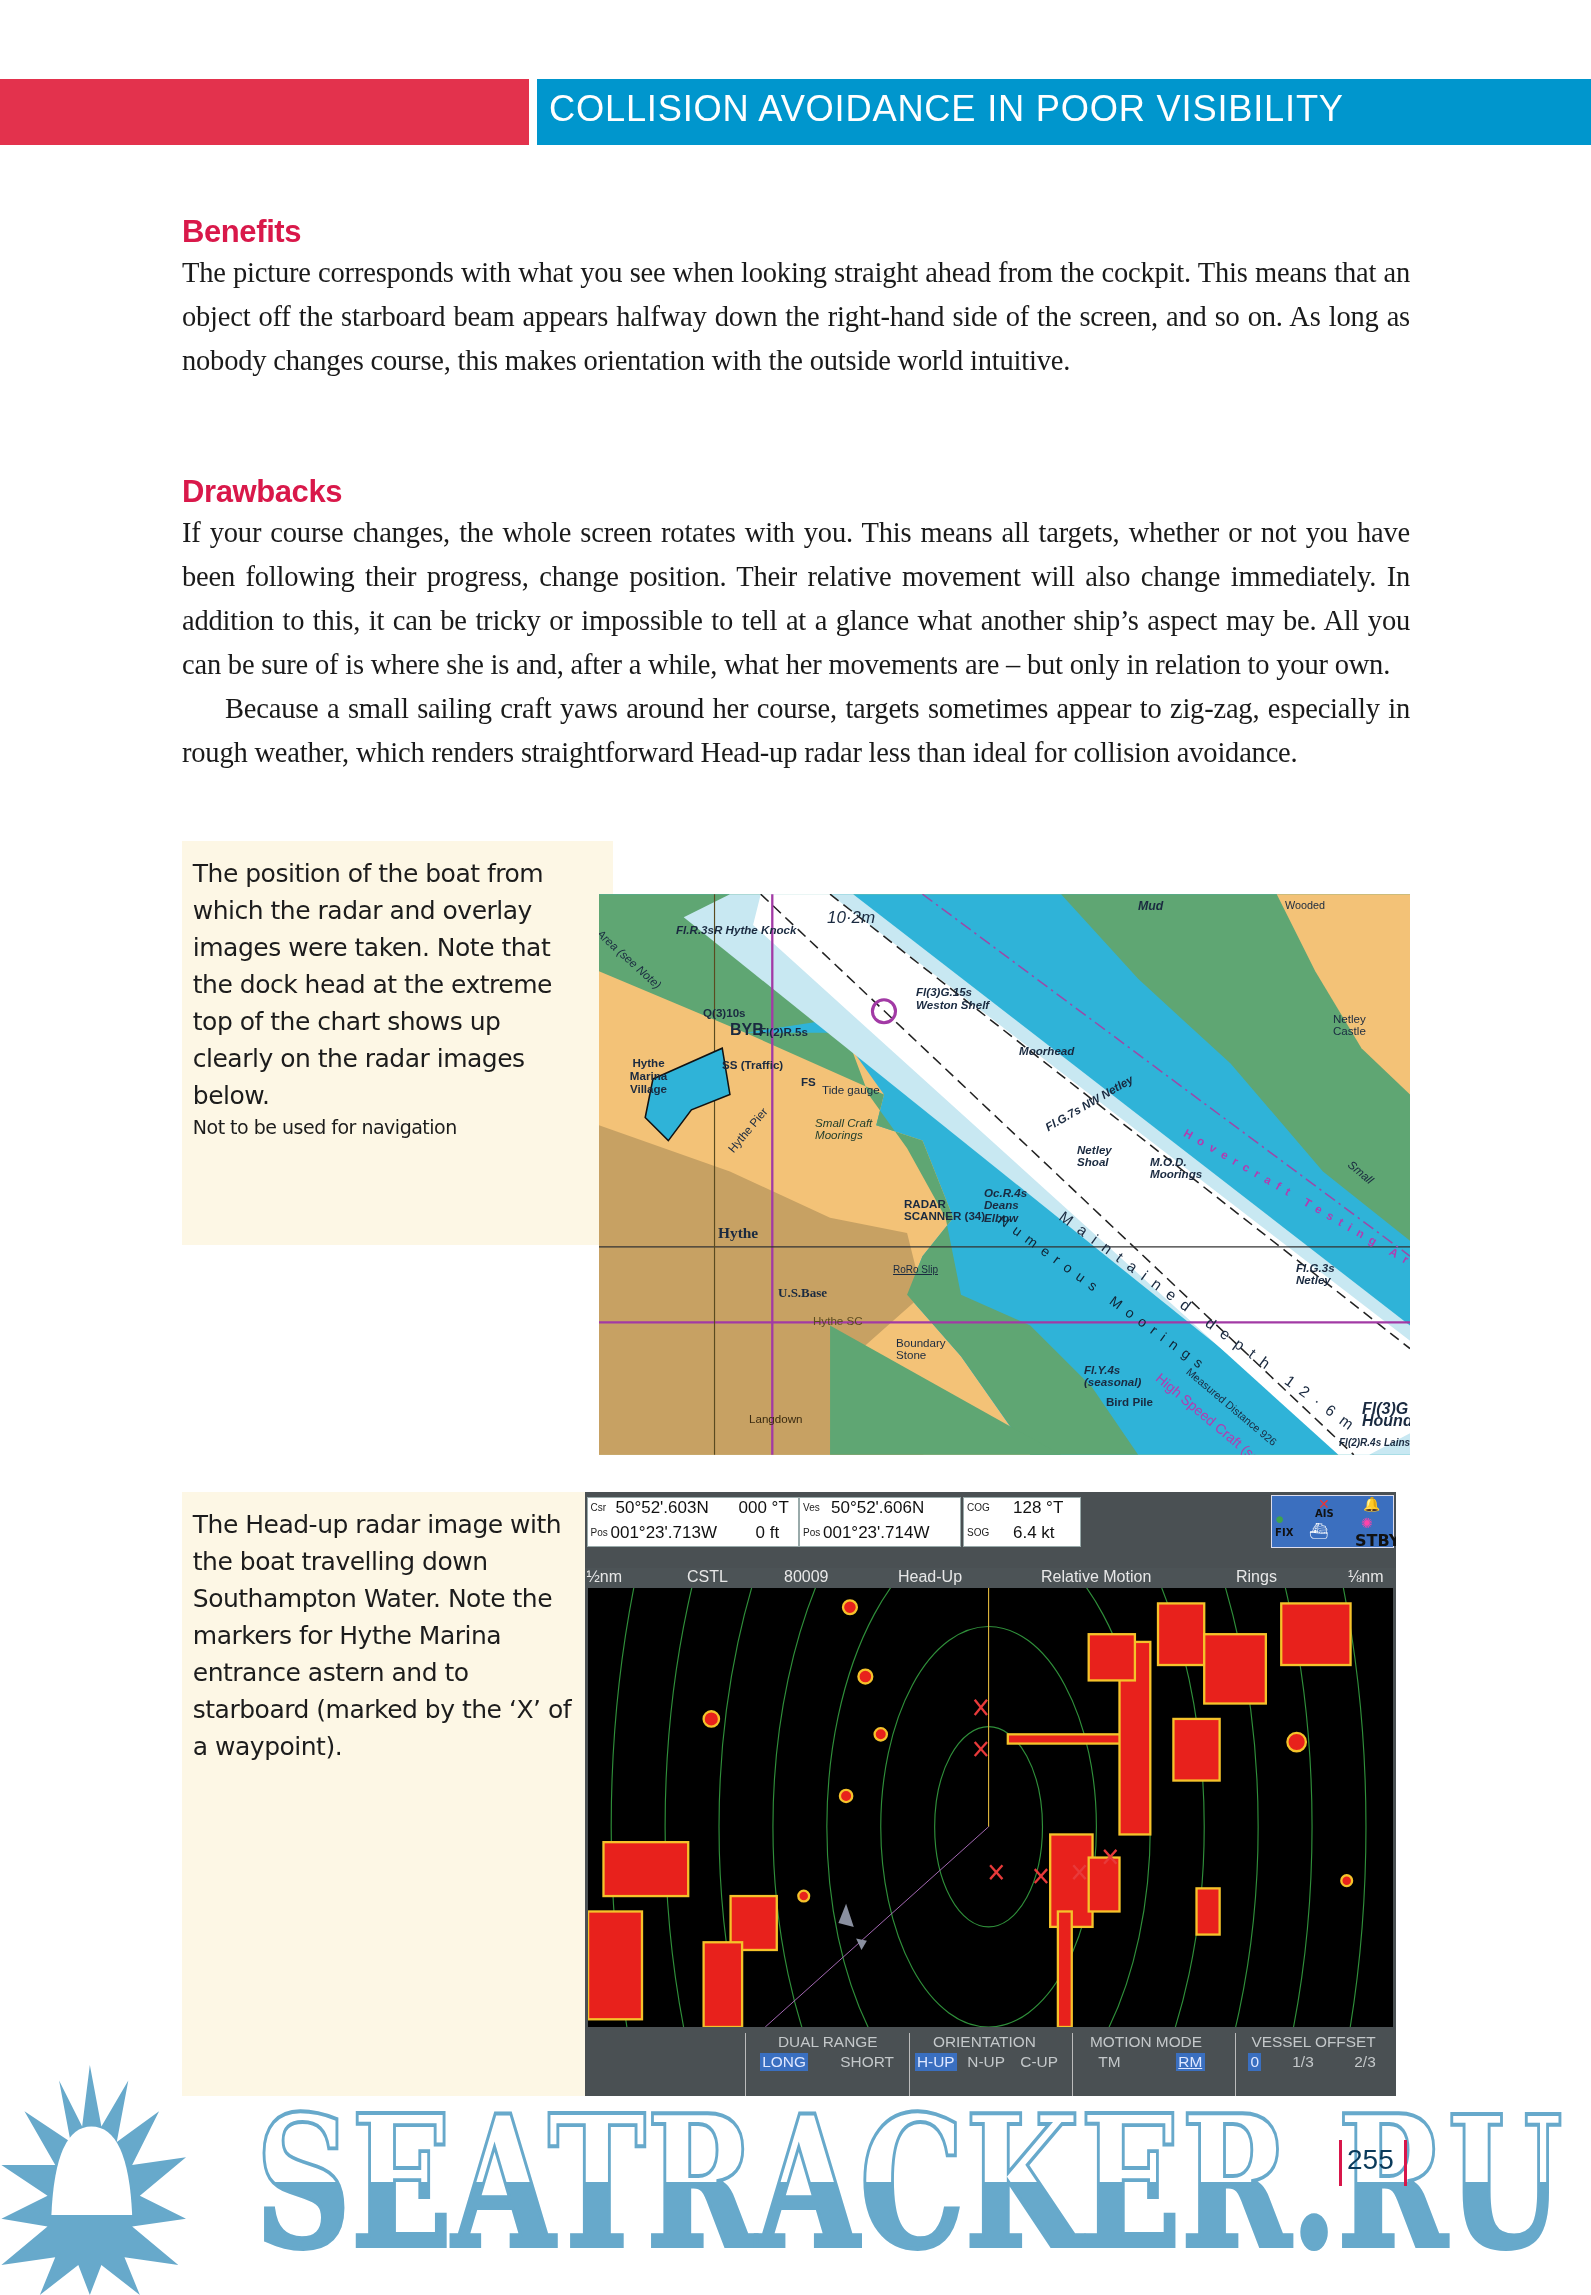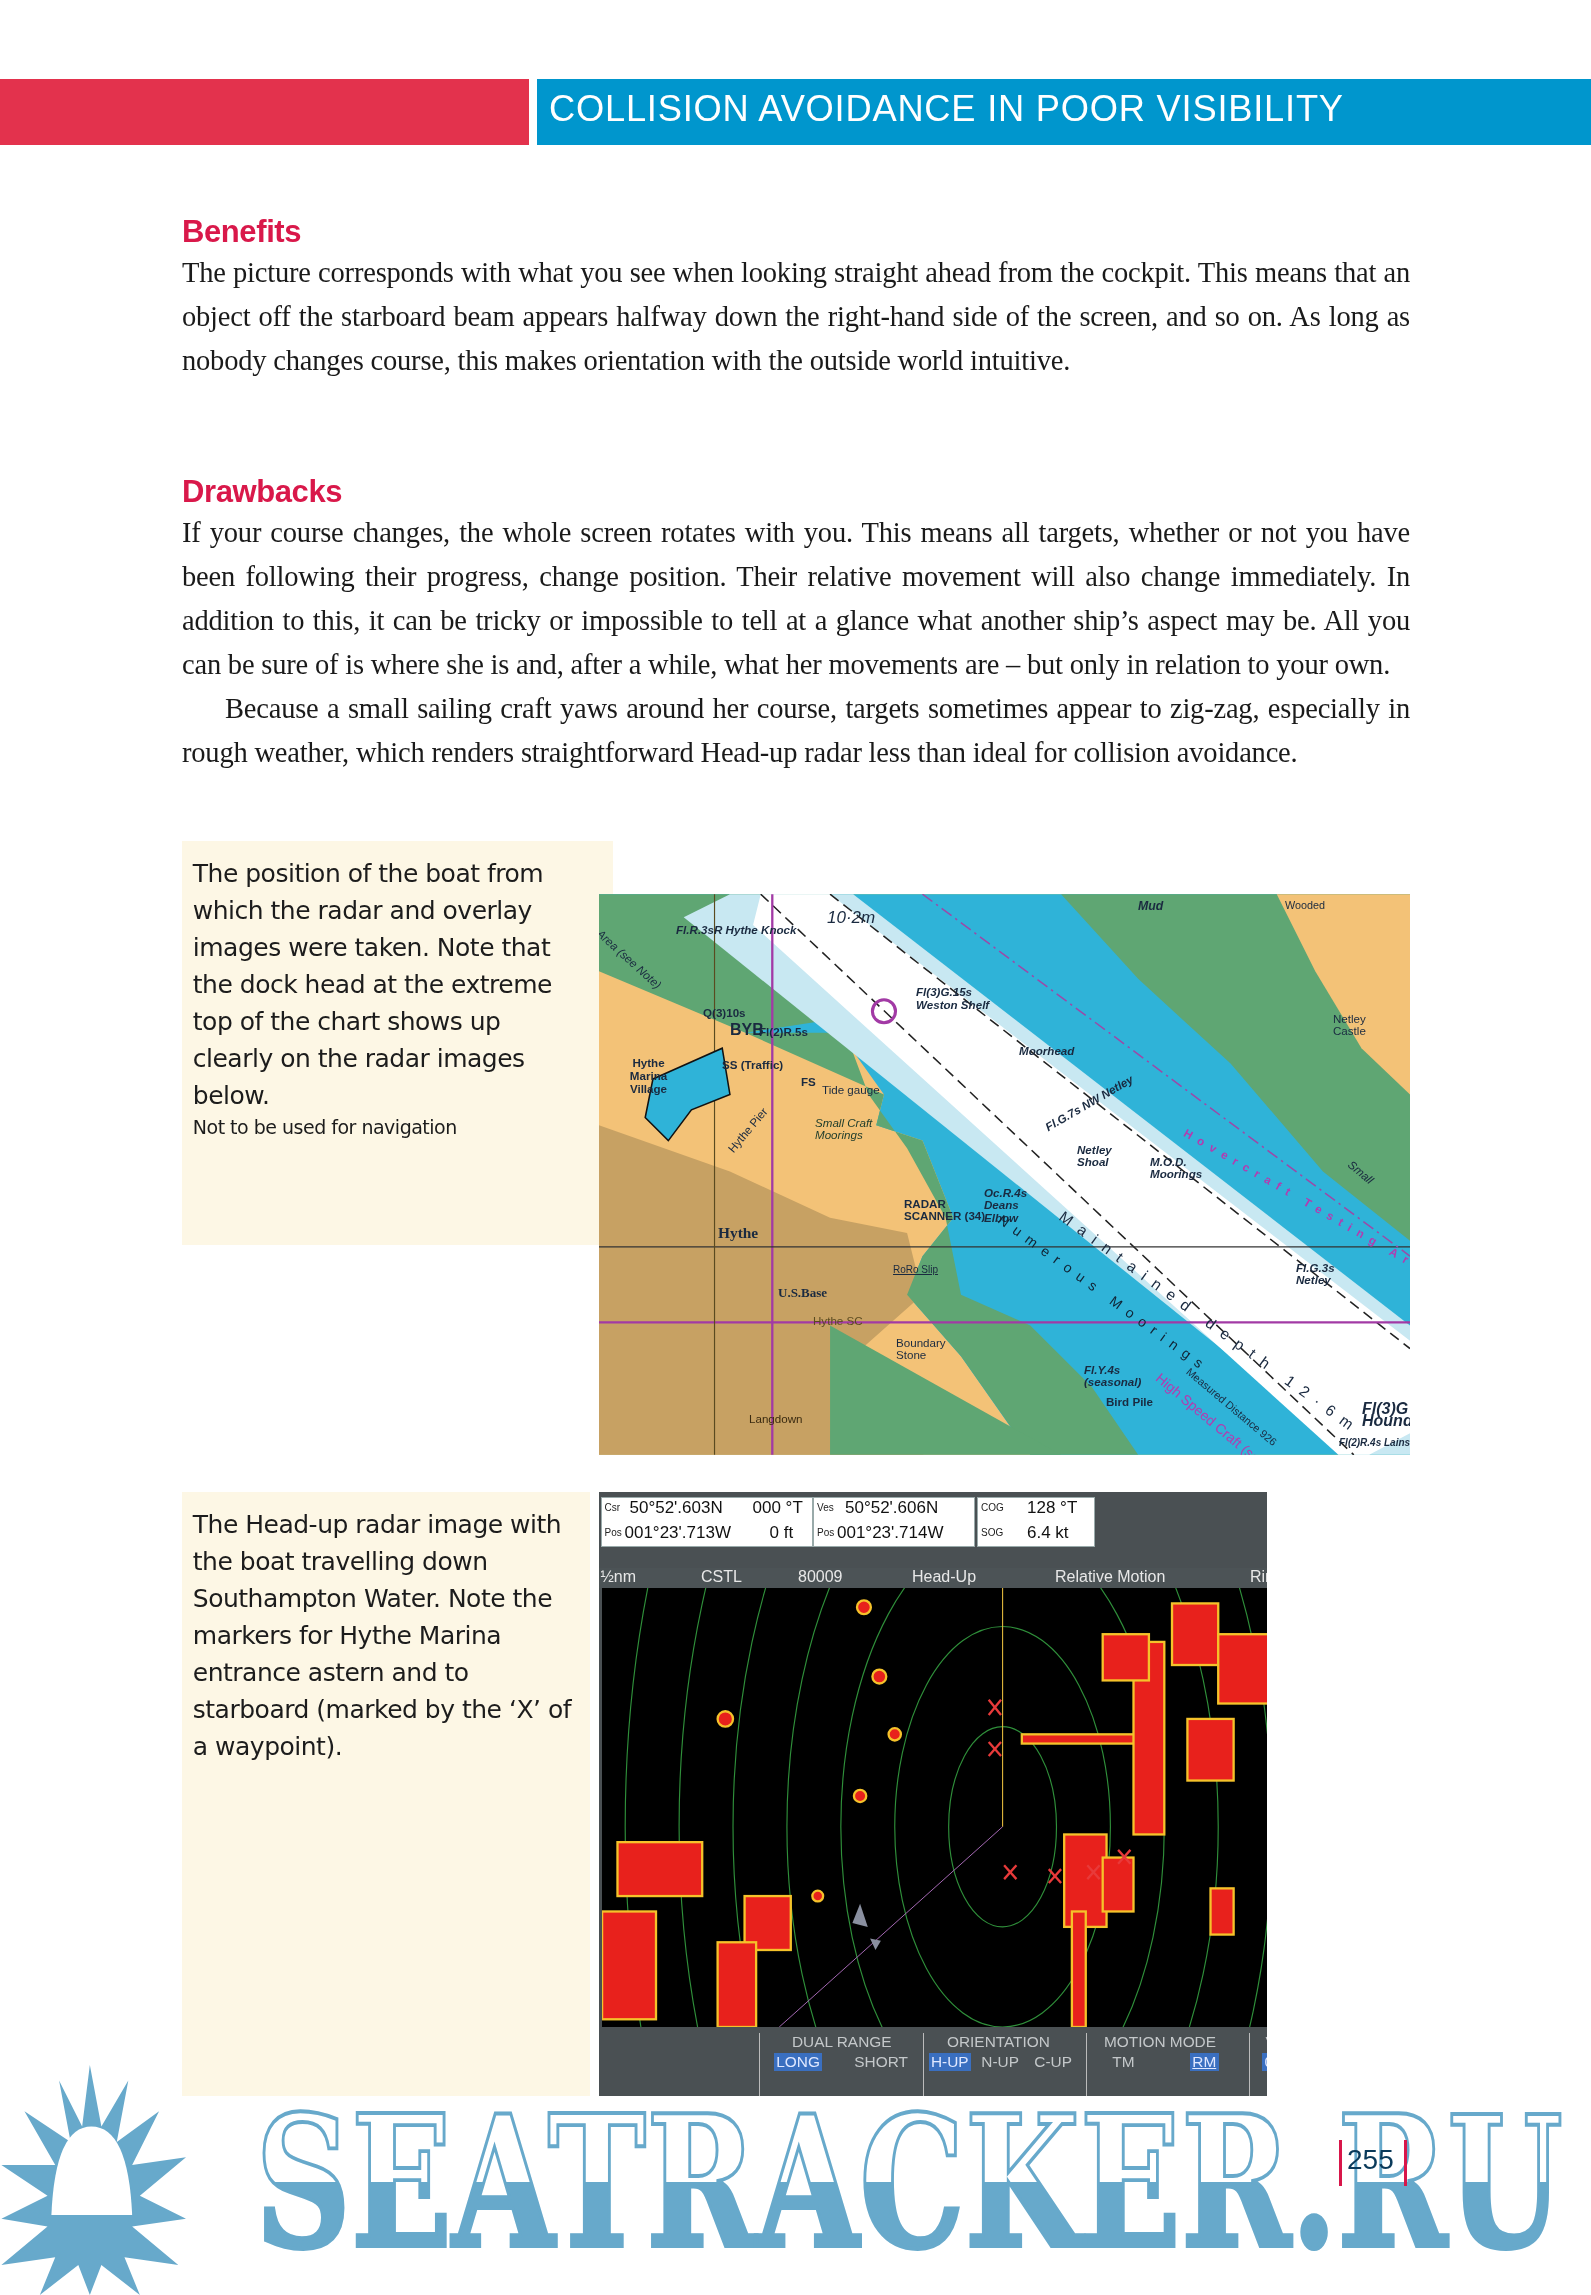--- a/index.html
+++ b/index.html
@@ -10,21 +10,21 @@
   .section{position:absolute;left:182px;width:1228px;}
   .h2{font-family:"Liberation Sans",sans-serif;font-weight:bold;color:#d9184a;font-size:31px;line-height:39px;margin:0;letter-spacing:-0.4px;}
   .body-p{font-size:28.5px;line-height:44px;margin:0;text-align:justify;text-align-last:left;letter-spacing:-0.2px;}
   .indent{text-indent:43px;}
   .cap-box{position:absolute;left:182px;background:#fdf7e5;}
   .cap-text{position:absolute;left:10.8px;top:14px;width:385px;font-family:"DejaVu Sans",sans-serif;font-size:25px;line-height:37px;color:#1c1c1c;letter-spacing:-0.5px;}
   .cap-small{font-size:19px;line-height:26px;display:block;}
   .chart{position:absolute;left:599px;top:894px;width:811px;height:561px;overflow:hidden;background:#fde047;}
   .chart svg{position:absolute;left:0;top:0;}
   .maplbl{position:absolute;font-family:"Liberation Sans",sans-serif;font-size:11.6px;color:#1a2a40;white-space:nowrap;}
-  .radar{position:absolute;left:599px;top:1492px;width:668px;height:604px;background:#4a5053;overflow:hidden;}
+  .radar{position:absolute;left:585px;top:1492px;width:811px;height:604px;background:#4a5053;overflow:hidden;}
   .r-info{position:absolute;top:4.6px;height:48px;background:#fff;border:1.5px solid #9aa;}
   .r-small{font-family:"Liberation Sans",sans-serif;font-size:10px;color:#222;}
   .r-big{font-family:"Liberation Sans",sans-serif;font-size:17px;color:#111;}
   .r-cell{position:absolute;white-space:nowrap;}
   .r-statusbar{position:absolute;left:0;top:76px;width:100%;height:20px;background:#4c5356;color:#e8e8e8;font-family:"Liberation Sans",sans-serif;font-size:16px;}
   .r-statusbar span{position:absolute;top:0;white-space:nowrap;}
   .r-screen{position:absolute;left:3.1px;top:96px;width:805px;height:439px;background:#000;overflow:hidden;}
   .r-bottom{position:absolute;left:0;top:535px;width:100%;height:69px;background:#4a5053;color:#d8d8d8;font-family:"Liberation Sans",sans-serif;}
   .r-grp{position:absolute;top:6.2px;border-left:1.5px solid #bbb;height:63px;}
   .r-grp-title{position:absolute;top:0;left:0;font-size:15.4px;white-space:nowrap;color:#c4c8ca;}

